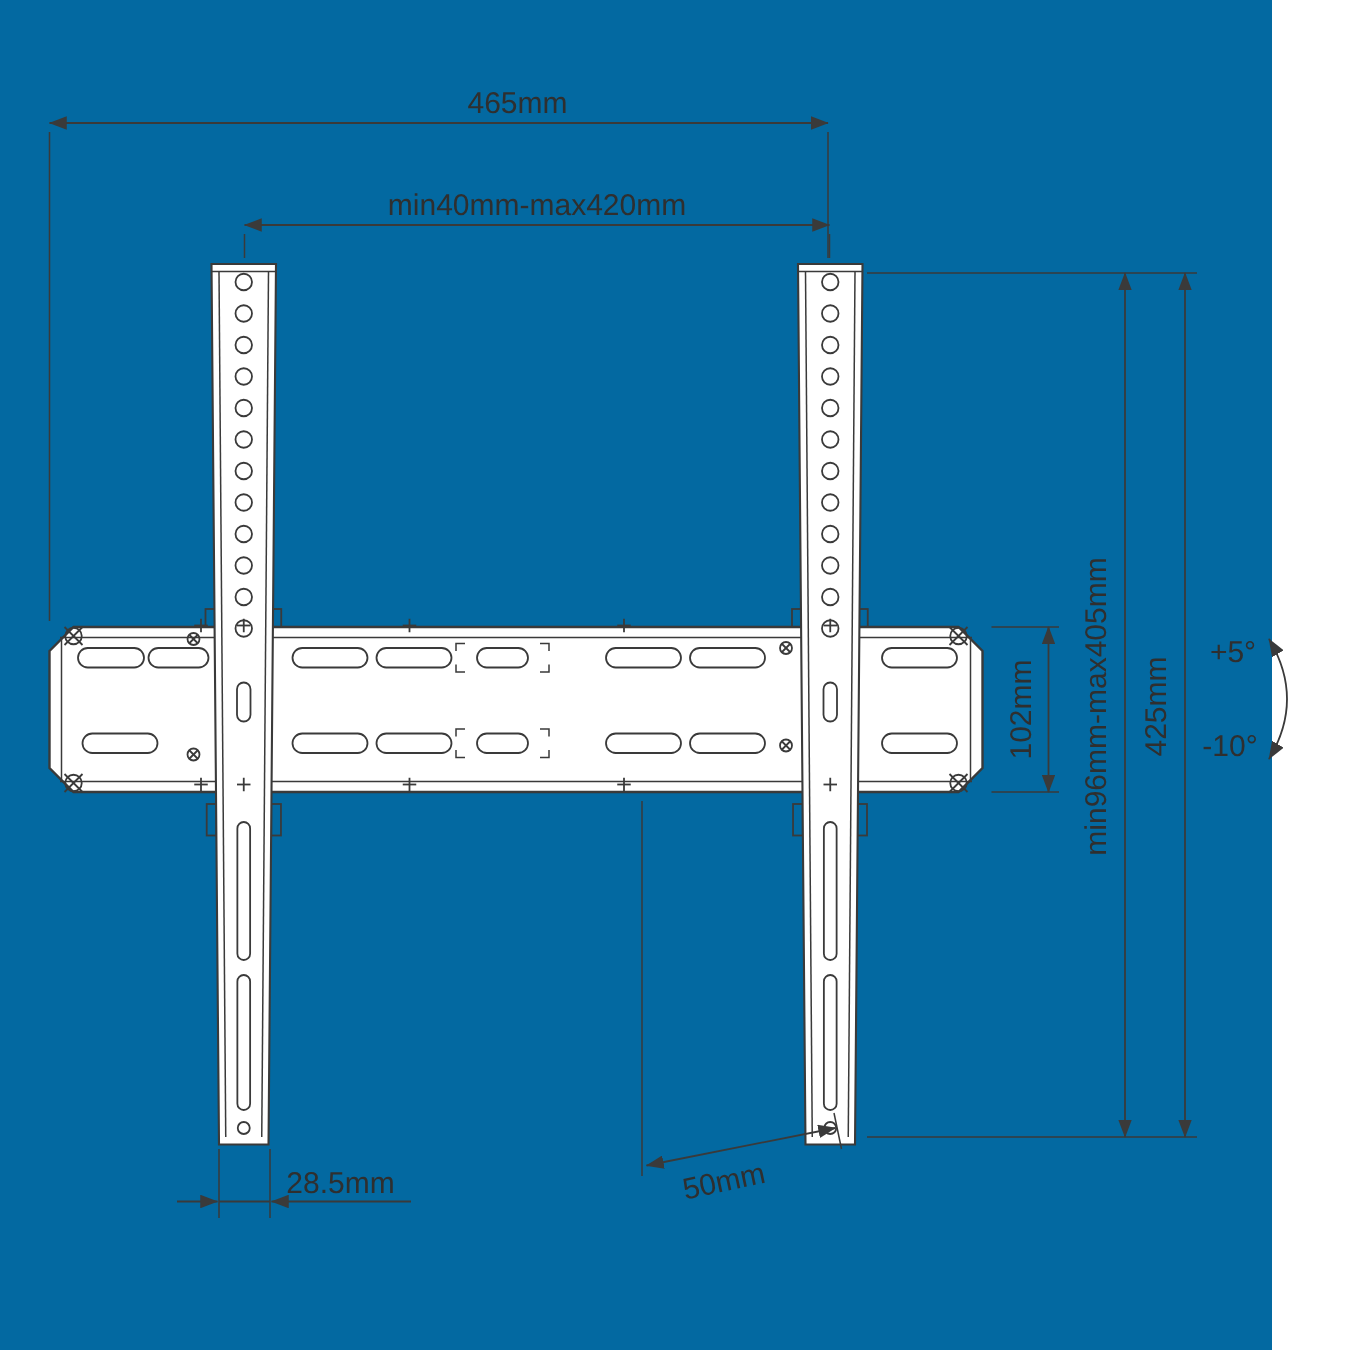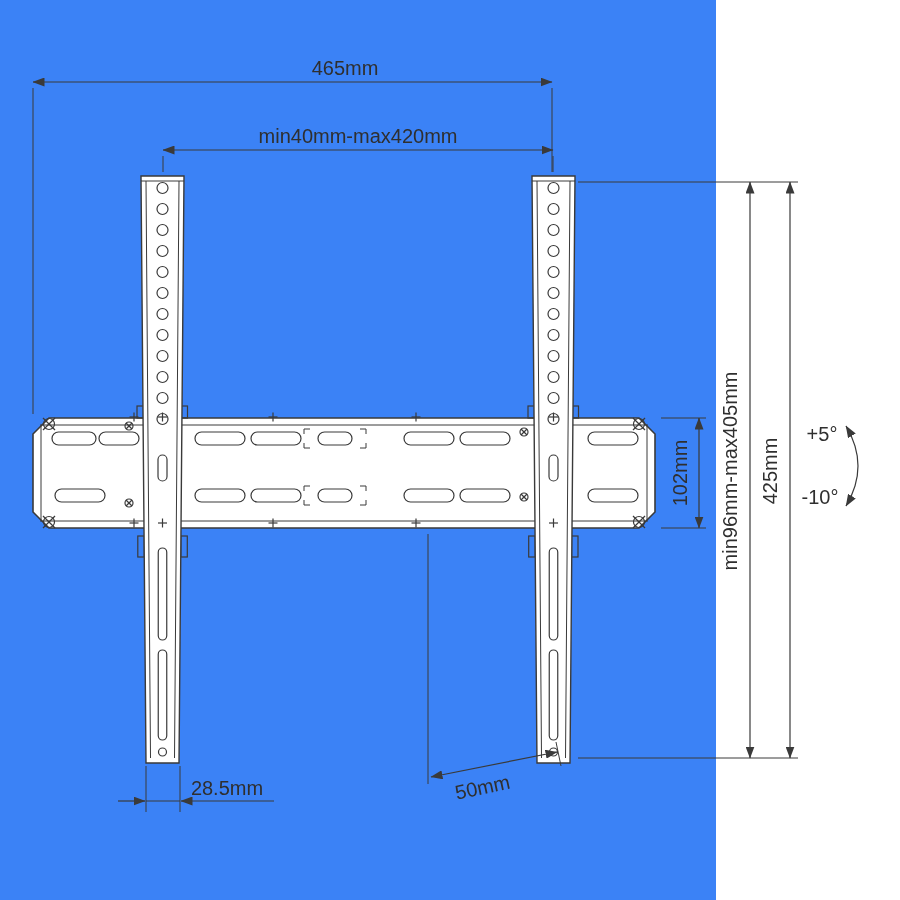--- a/index.html
+++ b/index.html
@@ -1,17 +1,17 @@
 <!DOCTYPE html>
 <html style="--line: #3a3a3a;"><head>
 <meta charset="utf-8">
 <style>
   :root { --line:#3a3a3a; }
   html,body { margin:0; padding:0; background:#ffffff; }
-  .stage { width:716px; height:900px; background:#3b82f6; position:relative; }
+  .stage { width:848px; height:900px; background:#0369a1; position:relative; }
   svg { display:block; }
   .outline { stroke:var(--line); stroke-width:1.6; fill:#ffffff; }
   .part    { stroke:var(--line); stroke-width:1.4; fill:#ffffff; }
   .feat    { stroke:var(--line); stroke-width:1.2; fill:none; }
   .thin    { stroke:var(--line); stroke-width:1;   fill:none; }
   .dim     { stroke:var(--line); stroke-width:1.2; fill:none; }
   .lbl { font-family:"Liberation Sans","DejaVu Sans",sans-serif; font-size:20px; fill:#2f2f2f; }
 </style>
 </head>
 <body style="background: rgb(255, 255, 255);">

